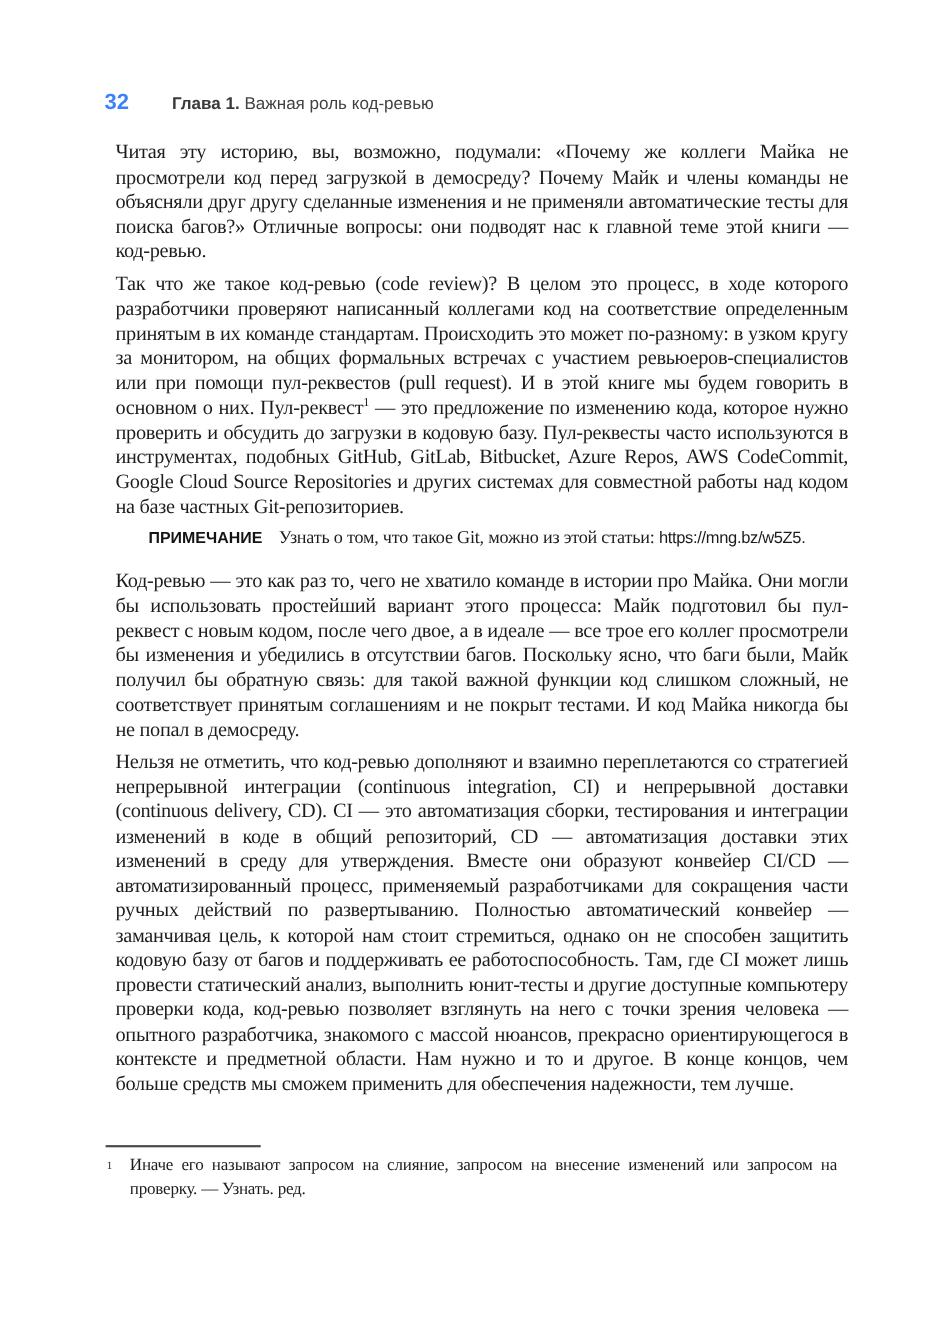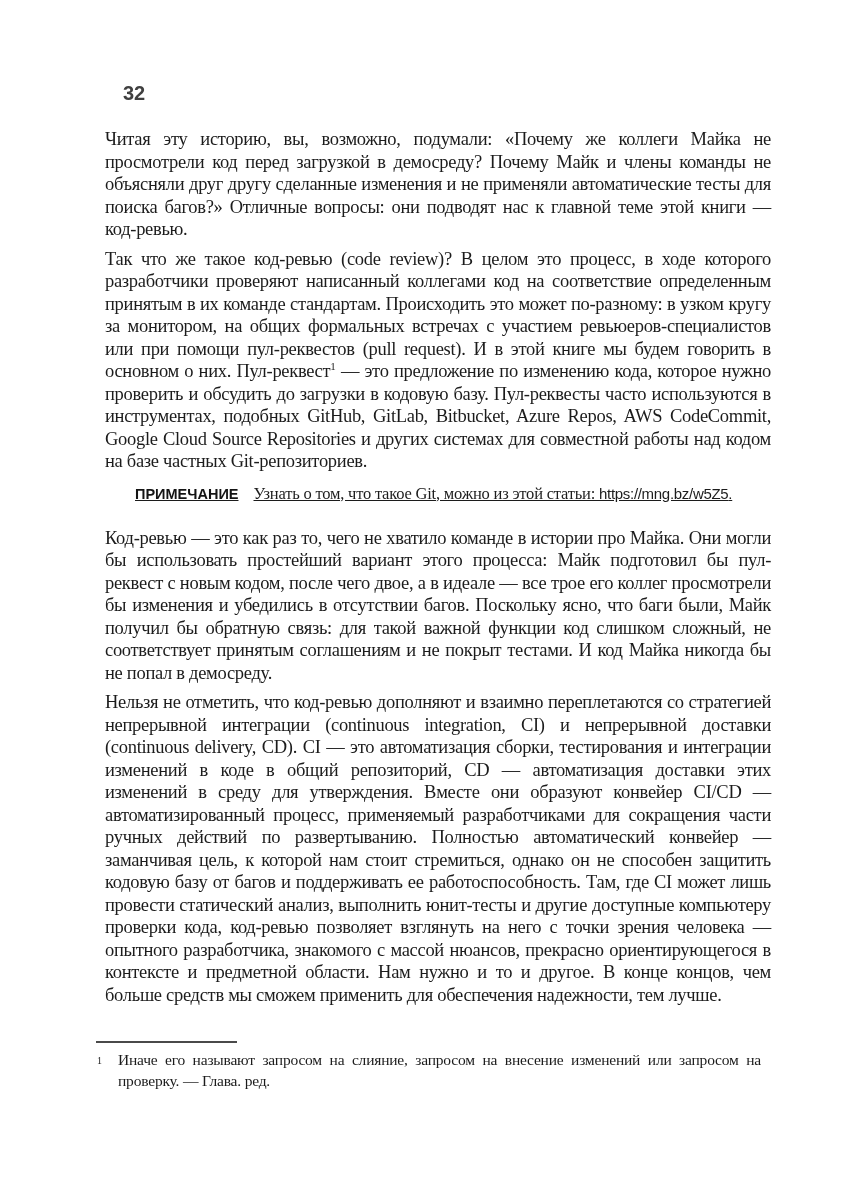--- a/index.html
+++ b/index.html
@@ -16,21 +16,21 @@
     color: #1c1c1c;
   }
   
   .running-header {
     position: absolute;
     top: 82px; left: 95px; width: 666px;
     display: flex; align-items: baseline;
     font-family: "Liberation Sans", sans-serif;
   }
   .page-number {
-    font-size: 20px; font-weight: 700; color: #404040; margin-left: 28px;
+    font-size: 20px; font-weight: 700; color: #3b82f6;
   }
   .chapter-heading {
     margin-left: 39px;
     font-size: 15.5px; color: #414141;
   }
   .chapter-label { font-weight: 700; color: #3a3a3a; }
   
   .content {
     position: absolute;
     top: 128px; left: 105px; width: 666px;
@@ -43,24 +43,23 @@
     text-align: justify;
     color: #1c1c1c;
   }
   .it { }
   sup.fn-ref { font-size: 60%; line-height: 0; vertical-align: super; }
   
   .note-box {
     margin: 3px 0 19px 30px;
     width: 636px;
     font-size: 16.5px;
-    line-height: 28px;
+    line-height: 17px;
     letter-spacing: -0.2px;
     color: #1c1c1c;
-    text-decoration: underline;
   }
   .note-label {
     font-family: "Liberation Sans", sans-serif;
     font-weight: 700;
     font-size: 14.5px;
     color: #141414;
     margin-right: 15px;
     letter-spacing: 0;
   }
   .note-link {
@@ -93,35 +92,36 @@
     font-size: 10px;
   }
 </style>
 </head>
 <body>
 
 <div class="page">
 
   <div class="running-header">
     <span class="page-number">32</span>
+    <span class="chapter-heading"><span class="chapter-label">Глава 1.</span><span> Важная роль код-ревью</span></span>
   </div>
 
   <div class="content">
     <p class="para"><span>Читая эту историю, вы, возможно, подумали: «Почему же коллеги Майка не просмотрели код перед загрузкой в демосреду? Почему Майк и члены команды не объясняли друг другу сделанные изменения и не применяли автоматические тесты для поиска багов?» Отличные вопросы: они подводят нас к главной теме этой книги — код-ревью.</span></p>
     <p class="para"><span>Так что же такое </span><span class="it">код-ревью</span><span> (code review)? В целом это процесс, в ходе которого разработчики проверяют написанный коллегами код на соответствие определенным принятым в их команде стандартам. Происходить это может по-разному: в узком кругу за монитором, на общих формальных встречах с участием ревьюеров-специалистов или при помощи </span><span class="it">пул-реквестов</span><span> (pull request). И в этой книге мы будем говорить в основном о них. Пул-реквест</span><sup class="fn-ref">1</sup><span> — это предложение по изменению кода, которое нужно проверить и обсудить до загрузки в кодовую базу. Пул-реквесты часто используются в инструментах, подобных GitHub, GitLab, Bitbucket, Azure Repos, AWS CodeCommit, Google Cloud Source Repositories и других системах для совместной работы над кодом на базе частных Git-репозиториев.</span></p>
 
     <div class="note-box">
       <span class="note-label">ПРИМЕЧАНИЕ</span><span>Узнать о том, что такое Git, можно из этой статьи: </span><span class="note-link">https://mng.bz/w5Z5</span><span class="note-link">.</span>
     </div>
 
     <p class="para"><span>Код-ревью — это как раз то, чего не хватило команде в истории про Майка. Они могли бы использовать простейший вариант этого процесса: Майк подготовил бы пул-реквест с новым кодом, после чего двое, а в идеале — все трое его коллег просмотрели бы изменения и убедились в отсутствии багов. Поскольку ясно, что баги были, Майк получил бы обратную связь: для такой важной функции код слишком сложный, не соответствует принятым соглашениям и не покрыт тестами. И код Майка никогда бы не попал в демосреду.</span></p>
     <p class="para"><span>Нельзя не отметить, что код-ревью дополняют и взаимно переплетаются со стратегией </span><span class="it">непрерывной интеграции</span><span> (continuous integration, CI) и </span><span class="it">непрерывной доставки</span><span> (continuous delivery, CD). CI — это автоматизация сборки, тестирования и интеграции изменений в коде в общий репозиторий, CD — автоматизация доставки этих изменений в среду для утверждения. Вместе они образуют </span><span class="it">конвейер CI/CD</span><span> — автоматизированный процесс, применяемый разработчиками для сокращения части ручных действий по развертыванию. Полностью автоматический конвейер — заманчивая цель, к которой нам стоит стремиться, однако он не способен защитить кодовую базу от багов и поддерживать ее работоспособность. Там, где CI может лишь провести статический анализ, выполнить юнит-тесты и другие доступные компьютеру проверки кода, код-ревью позволяет взглянуть на него с точки зрения человека — опытного разработчика, знакомого с массой нюансов, прекрасно ориентирующегося в контексте и предметной области. Нам нужно и то и другое. В конце концов, чем больше средств мы сможем применить для обеспечения надежности, тем лучше.</span></p>
   </div>
 
   <div class="footnote">
     <div class="footnote-rule"></div>
     <div class="footnote-body">
       <sup class="footnote-marker">1</sup>
-      <span><span>Иначе его называют запросом на слияние, запросом на внесение изменений или запросом на проверку. — </span><span class="it">Глава. ред.</span></span>
+      <span><span>Иначе его называют запросом на слияние, запросом на внесение изменений или запросом на проверку. — </span><span class="it">Узнать. ред.</span></span>
     </div>
   </div>
 
 </div>
 
 </body></html>

